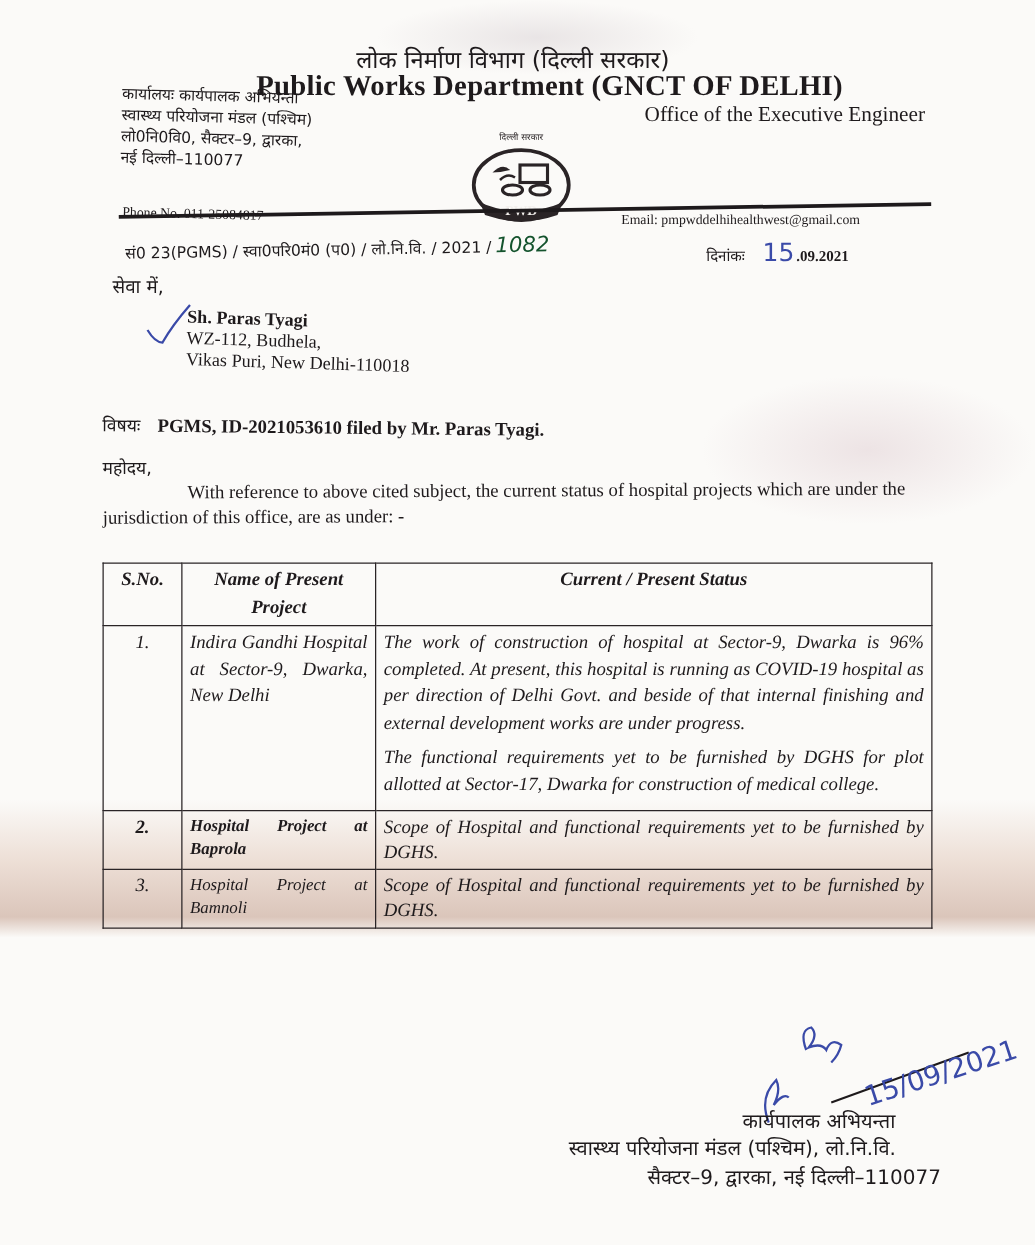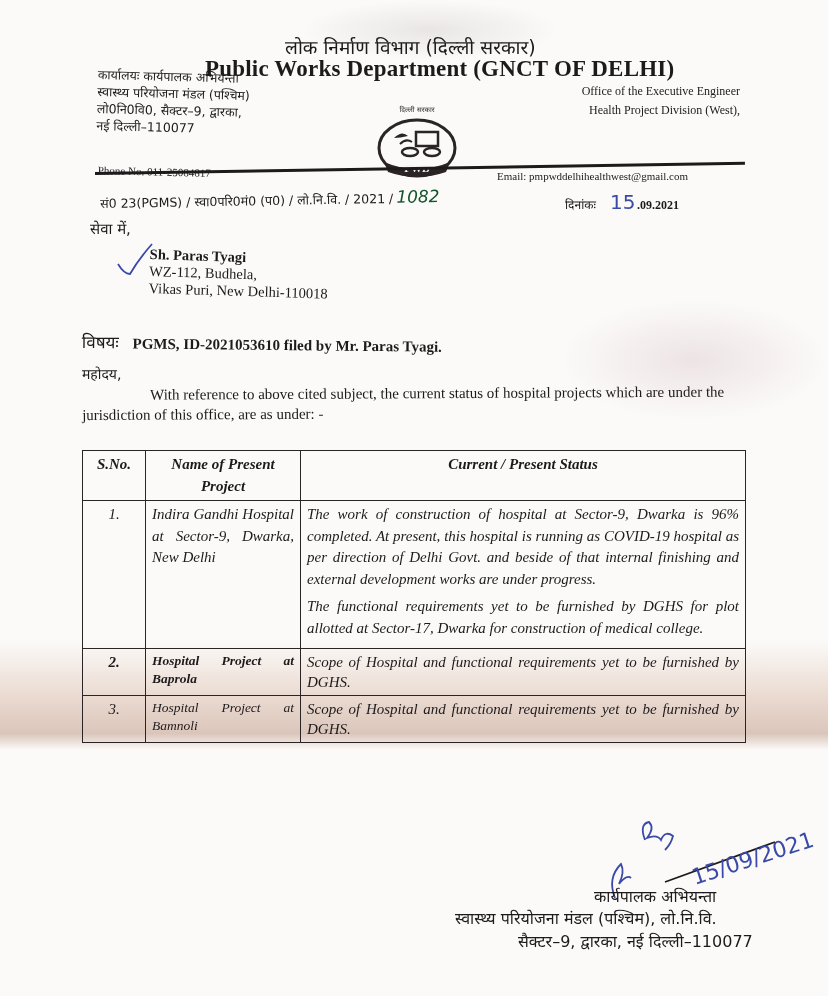--- a/index.html
+++ b/index.html
@@ -24,40 +24,40 @@
   }
   .abs { position: absolute; }
   .hindi { font-family: "DejaVu Sans", sans-serif; }
 
   .hdr-hindi { left: 285px; top: 34px; font-size: 19px; }
   .hdr-eng { left: 205px; top: 56px; font-size: 23px; font-weight: bold; letter-spacing: 0.2px; }
 
   .left-addr { left: 98px; top: 66px; font-size: 12.5px; line-height: 17px; transform: rotate(1.5deg); transform-origin: left top; }
   .phone { left: 98px; top: 164px; font-size: 11px; transform: rotate(1.5deg); transform-origin: left top; }
 
-  .right-addr { right: 88px; top: 82px; font-size: 12px; line-height: 19px; text-align: right; }
+  .right-addr { right: 88px; top: 82px; font-size: 17px; line-height: 19px; text-align: right; }
 
   .logo { left: 372px; top: 100px; width: 90px; height: 82px; }
 
   .email { left: 497px; top: 170px; font-size: 11px; }
   .rule { left: 95px; top: 172px; width: 650px; height: 3px; background: #1e1a1c; transform: rotate(-0.9deg); transform-origin: left top; }
 
   .ref { left: 100px; top: 192px; font-size: 12.5px; transform: rotate(-1deg); transform-origin: left top; }
   .ref .hand { font-family: "DejaVu Sans", sans-serif; color: #14532d; font-size: 17px; font-style: italic; text-align: center; }
   .date-label { left: 565px; top: 196px; font-size: 12px; }
   .date-hand { left: 610px; top: 190px; font-size: 20px; color: #3a4aa8; font-family: "DejaVu Sans", sans-serif; }
   .date-rest { left: 637px; top: 198px; font-size: 12px; font-weight: bold; }
 
   .salutation-to { left: 90px; top: 218px; font-size: 15px; }
   .addressee { left: 150px; top: 246px; font-size: 14.5px; line-height: 17px; transform: rotate(1.8deg); transform-origin: left top; }
   .addressee .name { font-weight: bold; }
   .check { left: 116px; top: 242px; }
 
   .subject { left: 82px; top: 330px; font-size: 15px; transform: rotate(0.6deg); transform-origin: left top; }
-  .subject .label { font-family: Liberation Mono, monospace; font-size: 17px; margin-right: 10px; }
+  .subject .label { font-family: Liberation Mono, monospace; font-size: 14px; margin-right: 10px; }
   .subject b { font-weight: bold; }
 
   .sir { left: 82px; top: 364px; font-size: 14px; }
   .para { left: 82px; top: 385px; width: 680px; font-size: 15px; line-height: 20px; text-indent: 68px; transform: rotate(-0.3deg); transform-origin: left top; }
 
   table.status {
     position: absolute; left: 82px; top: 450px; width: 664px;
     border-collapse: collapse; font-size: 15px; line-height: 21.5px;
   }
   table.status td, table.status th {
@@ -90,21 +90,20 @@
 <div class="abs left-addr hindi">
   <div>कार्यालयः कार्यपालक अभियन्ता</div>
   <div>स्वास्थ्य परियोजना मंडल (पश्चिम)</div>
   <div>लो0नि0वि0, सैक्टर–9, द्वारका,</div>
   <div>नई दिल्ली–110077</div>
 </div>
 <div class="abs phone">Phone No. 011-25084817</div>
 
 <div class="abs right-addr">
   <div>Office of the Executive Engineer</div>
-  <div>Health Project Division (West),</div>
 </div>
 
 <svg class="abs logo" viewBox="0 0 90 82">
   <text x="45" y="12" text-anchor="middle" font-size="7" font-family="DejaVu Sans, sans-serif" fill="#2a2426">दिल्ली सरकार</text>
   <ellipse cx="45" cy="48" rx="38" ry="28" fill="none" stroke="#2a2426" stroke-width="3"></ellipse>
   <path d="M22 38 q8 -8 14 -2 q-8 2 -14 2z" fill="#2a2426"></path>
   <path d="M28 44 q6 -6 12 -2" fill="none" stroke="#2a2426" stroke-width="2"></path>
   <rect x="44" y="32" width="22" height="14" fill="none" stroke="#2a2426" stroke-width="2.5"></rect>
   <ellipse cx="38" cy="52" rx="8" ry="4" fill="none" stroke="#2a2426" stroke-width="2.5"></ellipse>
   <ellipse cx="60" cy="52" rx="8" ry="4" fill="none" stroke="#2a2426" stroke-width="2.5"></ellipse>

